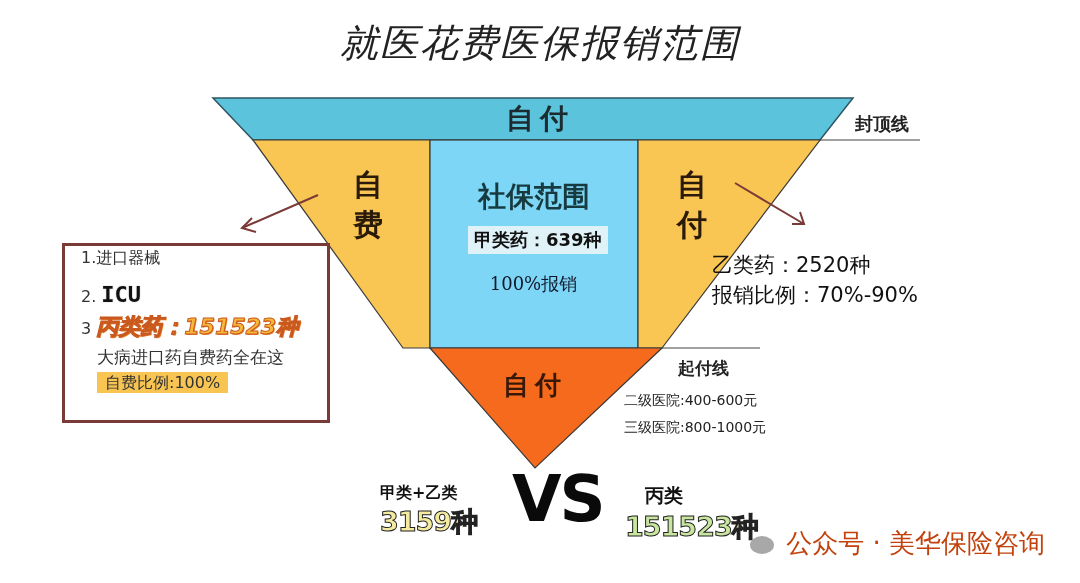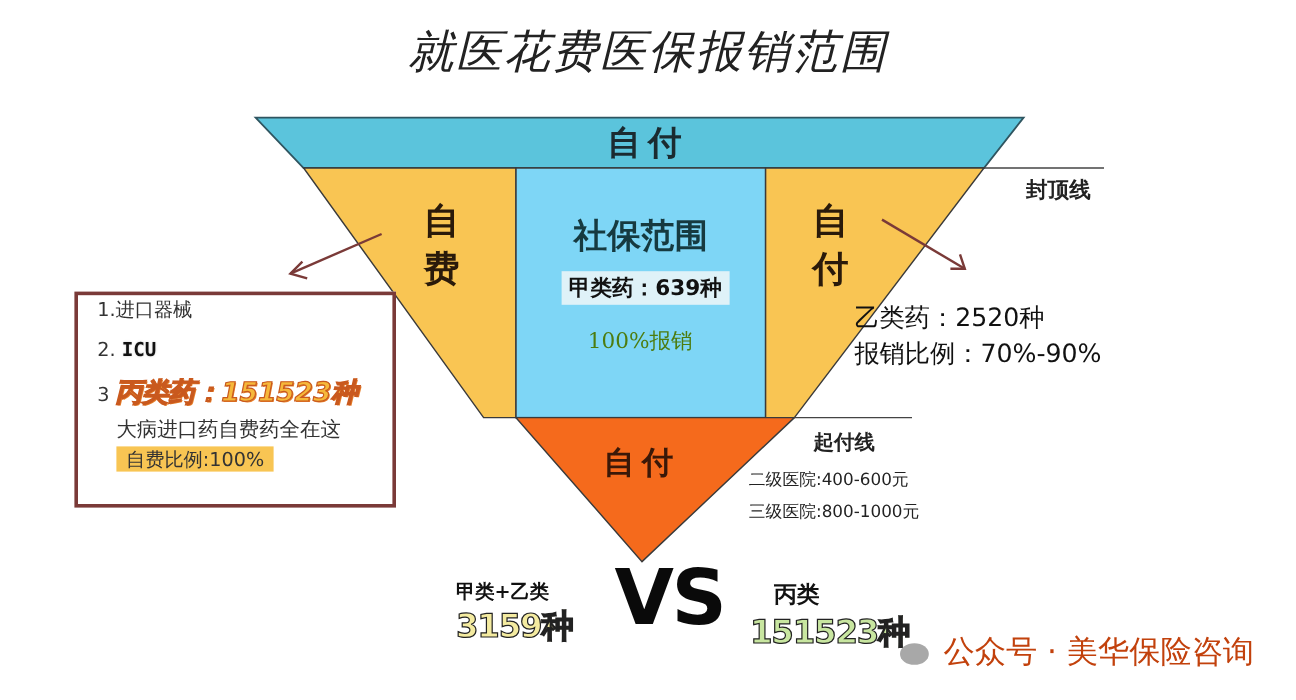--- a/index.html
+++ b/index.html
@@ -3,31 +3,31 @@
 <meta charset="utf-8">
 <style>
   html,body{margin:0;padding:0;background:#ffffff;}
   body{width:1080px;height:583px;position:relative;overflow:hidden;font-family:"DejaVu Sans","Liberation Sans",sans-serif;}
   .abs{position:absolute;}
   #title{left:0;width:1080px;top:18px;text-align:center;font-size:38px;color:#222;letter-spacing:2px;font-style:italic;}
   svg.diagram{position:absolute;left:0;top:0;}
   .lbl{position:absolute;font-weight:bold;color:#2a1a0a;}
   .vert{font-size:30px;line-height:40px;width:40px;text-align:center;}
   #top-band-label{left:500px;top:100px;width:80px;text-align:center;font-size:28px;color:#1b2b30;letter-spacing:6px;}
-  #ceiling-label{left:855px;top:112px;font-size:18px;font-weight:bold;color:#222;margin-top:34px;}
+  #ceiling-label{left:855px;top:112px;font-size:18px;font-weight:bold;color:#222;}
   #center-title{left:430px;top:178px;width:208px;text-align:center;font-family:Liberation Serif, serif;font-size:28px;font-weight:bold;color:#163a40;}
   #class-a-badge{left:468px;top:226px;padding:2px 6px;background:#dff2f8;font-size:18px;color:#111;font-weight:bold;}
-  #center-reimb{left:430px;top:272px;width:207px;text-align:center;font-family:"DejaVu Serif","Liberation Serif",serif;font-size:18px;color:#4d7c0f;}
+  #center-reimb{left:430px;top:272px;width:207px;text-align:center;font-family:"DejaVu Serif","Liberation Serif",serif;font-size:18px;color:#0f172a;}
   #bottom-label{left:495px;top:368px;width:80px;text-align:center;font-size:26px;color:#3a1808;letter-spacing:6px;font-weight:bold;}
   #right-info{left:712px;top:250px;font-size:21px;color:#111;line-height:30px;}
   #deductible{left:678px;top:357px;font-size:17px;font-weight:bold;color:#222;}
   #deductible-lines{left:624px;top:387px;font-size:14px;color:#222;line-height:27px;}
   #selfpay-box{left:62px;top:243px;width:268px;height:180px;border:3px solid #7a3a38;box-sizing:border-box;background:#fff;}
   .box-line{position:absolute;left:16px;font-size:16px;color:#333;}
-  #icu{font-family:"DejaVu Sans Mono","Liberation Mono",monospace;font-weight:bold;font-size:16px;color:#111;text-shadow:0 0 2px #ccc;}
+  #icu{font-family:"DejaVu Sans Mono","Liberation Mono",monospace;font-weight:bold;font-size:22px;color:#111;text-shadow:0 0 2px #ccc;}
   #class-c-hl{font-style:italic;font-weight:bold;font-size:22px;color:#f6b83a;-webkit-text-stroke:1px #c9591e;text-shadow:1px 1px 0 #e77f2a;}
   #selfpay-ratio{background:#f8c553;padding:1px 8px;}
   #bottom-left{left:380px;top:483px;}
   #vs{left:512px;top:462px;font-size:64px;font-weight:bold;color:#0a0a0a;letter-spacing:-2px;}
   .big-num{font-weight:bold;font-size:27px;-webkit-text-stroke:1px #222;letter-spacing:-1px;}
   #watermark{left:750px;top:526px;font-size:26px;color:#c2410c;}
 </style>
 </head>
 <body>
 

